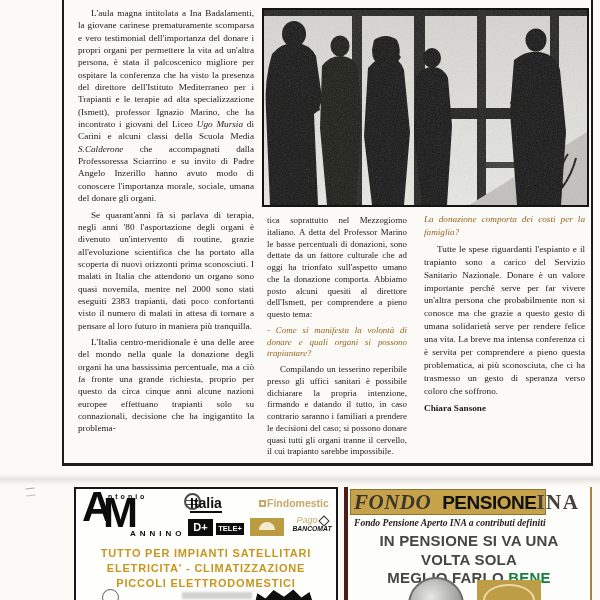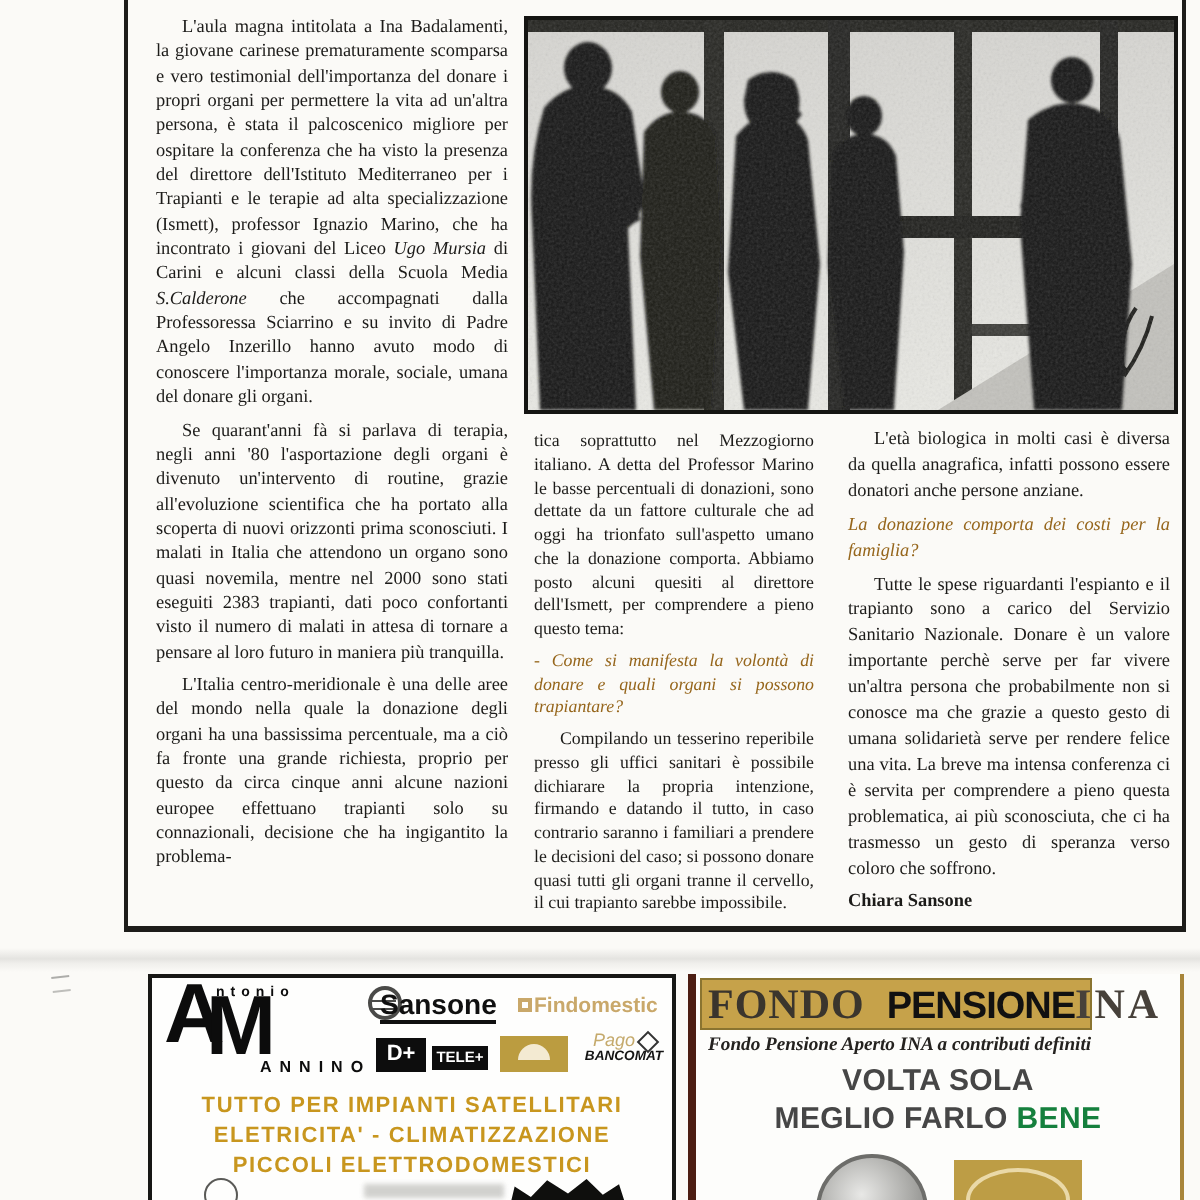--- a/index.html
+++ b/index.html
@@ -70,21 +70,21 @@
     clip-path:polygon(0 100%,4% 30%,18% 68%,32% 8%,50% 55%,66% 4%,80% 60%,94% 22%,100% 100%);}
 
   
   .ad-right{position:absolute;left:344px;top:487px;width:248px;height:113px;background:#fdfdfb;
     border-left:4px solid #4c1d12;border-right:2px solid #a8853a;box-sizing:border-box;overflow:hidden;
     font-family:"Liberation Sans", sans-serif;}
   .ina-banner{position:absolute;left:2px;top:2px;width:238px;height:26px;}
   .ina-banner .band{position:absolute;left:0;top:0;width:196px;height:100%;background:#c6a24a;
     border:1px solid #8a7430;box-sizing:border-box;}
   .ina-banner .text{position:absolute;left:4px;top:0px;white-space:nowrap;line-height:26px;}
-  .w-fondo{font-family:"Liberation Serif",serif;font-size:21px;font-weight:600;color:#3a352d;letter-spacing:.5px;}
+  .w-fondo{font-family:"Liberation Serif",serif;font-size:21px;font-weight:600;color:#3a352d;letter-spacing:.5px;font-style:italic;}
   .w-pensione{font-family:"Liberation Sans",sans-serif;font-size:19px;font-weight:900;color:#111;letter-spacing:-.5px;margin-left:11px;}
   .w-ina{font-family:"Liberation Serif",serif;font-size:21px;font-weight:600;color:#47413a;letter-spacing:1.5px;}
   .ina-subtitle{position:absolute;left:6px;top:30px;width:236px;font-family:"Liberation Serif",serif;
     font-style:italic;font-weight:bold;font-size:9.6px;color:#24221f;white-space:nowrap;}
   .ina-headline{position:absolute;left:0;top:45px;width:100%;text-align:center;font-weight:900;
     color:#464646;font-size:15px;line-height:18.5px;letter-spacing:.2px;}
   .ina-headline .dark{color:#15803d;}
   .medal{position:absolute;left:60px;top:90px;width:52px;height:52px;border-radius:50%;
     background:radial-gradient(circle at 40% 35%, #e8e8e6, #a8a8a5 55%, #6f6f6c);border:2px solid #6d6d6a;}
   .gold-plate{position:absolute;left:129px;top:93px;width:64px;height:30px;background:#bd9d45;}
@@ -152,39 +152,38 @@
   </svg>
 </div>
 
 <div class="col" id="col2">
   <p style="text-indent:0">tica soprattutto nel Mezzogiorno italiano. A detta del Professor Marino le basse percentuali di donazioni, sono dettate da un fattore culturale che ad oggi ha trionfato sull'aspetto umano che la donazione comporta. Abbiamo posto alcuni quesiti al direttore dell'Ismett, per comprendere a pieno questo tema:</p>
   <p class="q-gold">- Come si manifesta la volontà di donare e quali organi si possono trapiantare?</p>
   <p>Compilando un tesserino reperibile presso gli uffici sanitari è possibile dichiarare la propria intenzione, firmando e datando il tutto, in caso contrario saranno i familiari a prendere le decisioni del caso; si possono donare quasi tutti gli organi tranne il cervello, il cui trapianto sarebbe impossibile.</p>
 </div>
 
 <div class="col" id="col3">
-  <p>L'età biologica in molti casi è diversa da quella anagrafica, infatti possono essere donatori anche persone anziane.</p>
   <p class="q-gold">La donazione comporta dei costi per la famiglia?</p>
   <p>Tutte le spese riguardanti l'espianto e il trapianto sono a carico del Servizio Sanitario Nazionale. Donare è un valore importante perchè serve per far vivere un'altra persona che probabilmente non si conosce ma che grazie a questo gesto di umana solidarietà serve per rendere felice una vita. La breve ma intensa conferenza ci è servita per comprendere a pieno questa problematica, ai più sconosciuta, che ci ha trasmesso un gesto di speranza verso coloro che soffrono.</p>
   <p class="byline">Chiara Sansone</p>
 </div>
 
 <div class="scan-band"></div>
 <div class="speckle"></div>
 
 <div class="ad-left">
   <div class="am-logo">
     <span class="am-a">A</span>
     <span class="am-ntonio">ntonio</span>
     <span class="am-m">M</span>
     <span class="am-annino">ANNINO</span>
   </div>
   <div class="stream">
     <span class="globe"></span>
-    <span class="word">Sansone</span>
+    <span class="word">Italia</span>
   </div>
   <div class="findomestic">
     <span class="sq"></span><span>Findomestic</span>
   </div>
   <div class="dplus">D+</div>
   <div class="teleplus">TELE+</div>
   <div class="aura-card">
     <span class="arch"></span>
   </div>
   <div class="pagobancomat">
@@ -203,20 +202,21 @@
 
 <div class="ad-right">
   <div class="ina-banner">
     <div class="band"></div>
     <div class="text">
       <span class="w-fondo">FONDO</span><span class="w-pensione">PENSIONE</span><span class="w-ina">INA</span>
     </div>
   </div>
   <div class="ina-subtitle">Fondo Pensione Aperto INA a contributi definiti</div>
   <div class="ina-headline">
+    <div>IN PENSIONE SI VA UNA</div>
     <div>VOLTA SOLA</div>
     <div><span>MEGLIO FARLO </span><span class="dark">BENE</span></div>
   </div>
   <div class="medal"></div>
   <div class="gold-plate">
     <div class="oval"></div>
   </div>
 </div>
 
 </body></html>

